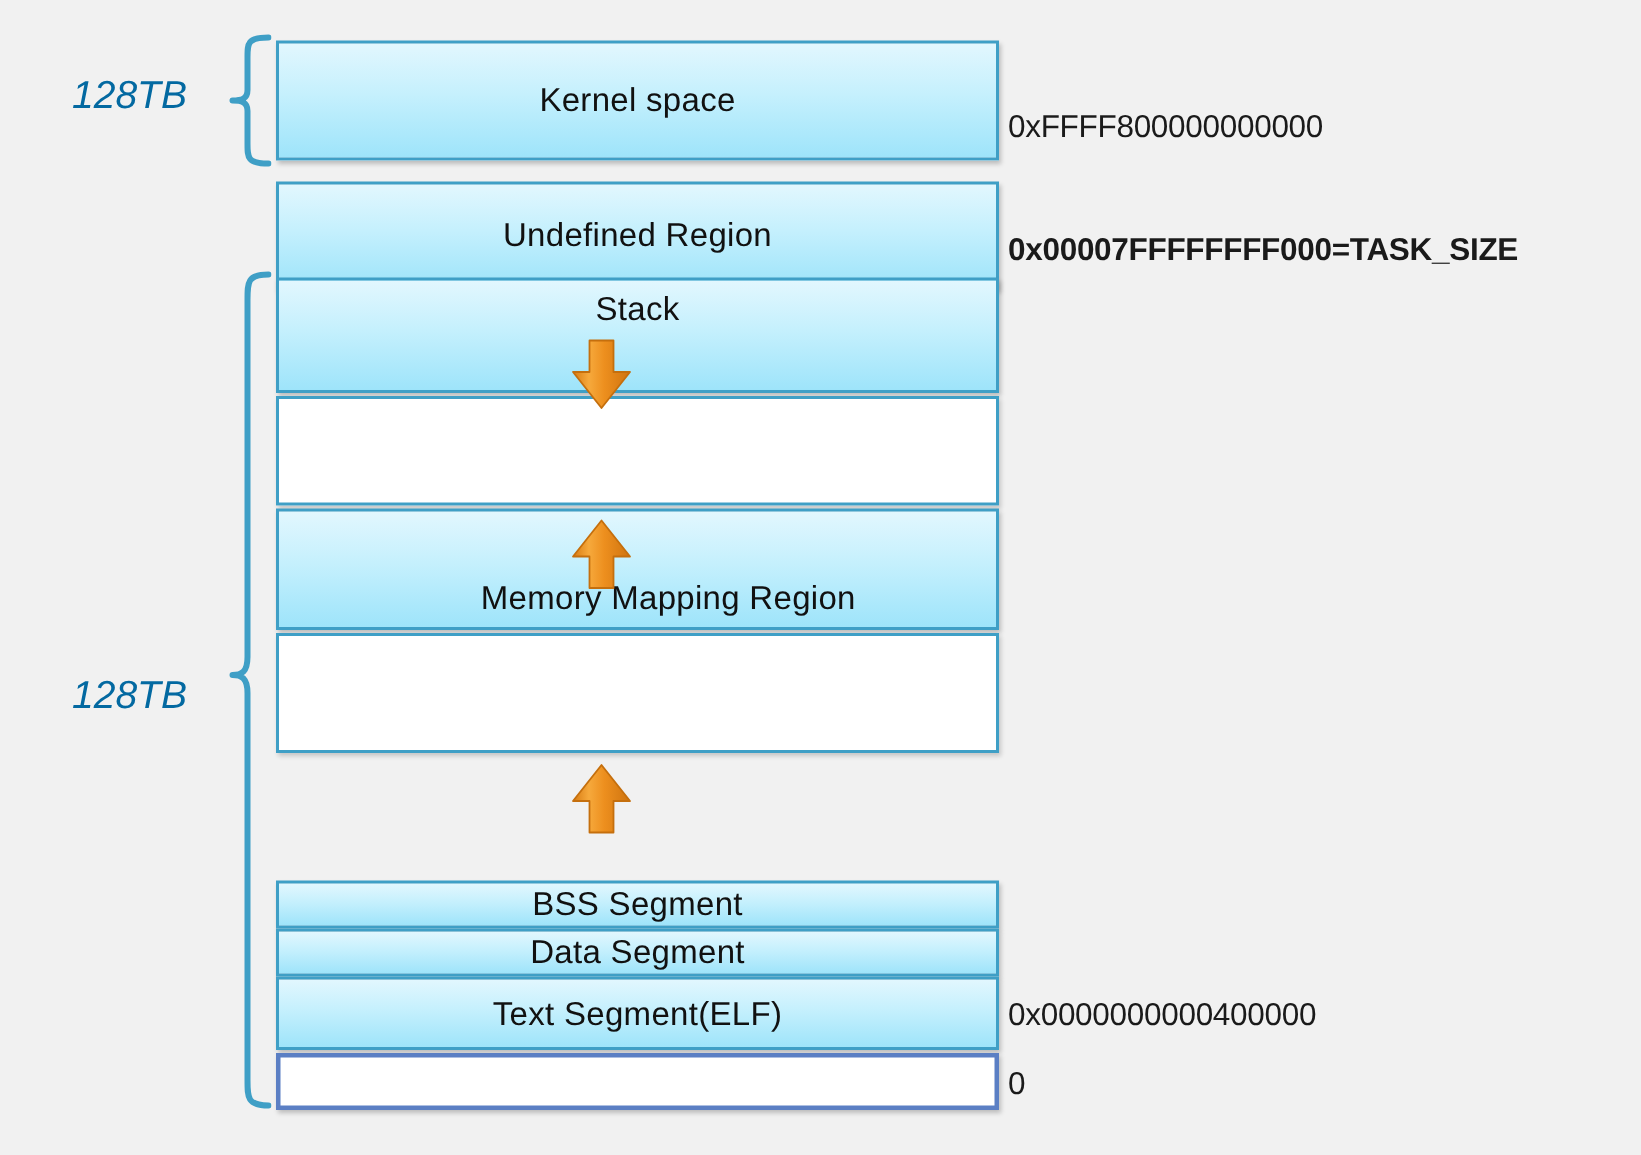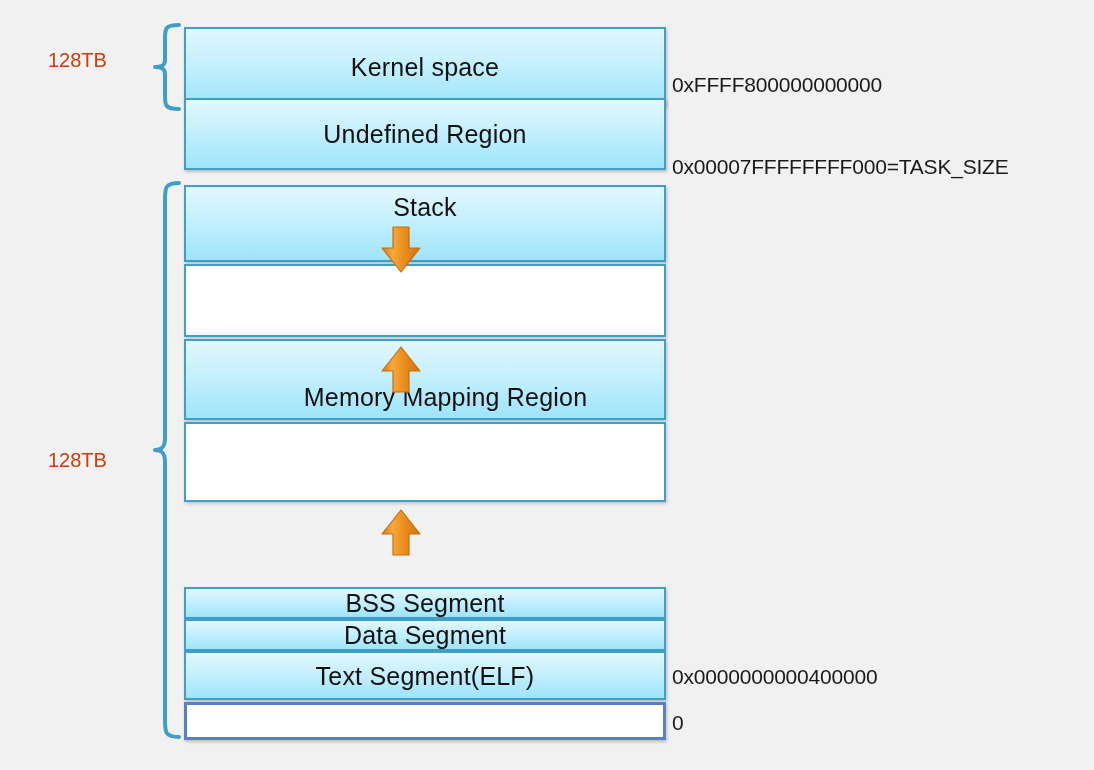--- a/index.html
+++ b/index.html
@@ -37,21 +37,21 @@
   }
   .block.empty {
     background: #ffffff;
     box-shadow: 1px 2px 3px rgba(0,0,0,0.18);
   }
   .block.zero-block {
     background: #ffffff;
     border: 3px solid #5b7fc4;
   }
   .block-label {
-    font-size: 25px;
+    font-size: 22px;
     color: #111111;
     letter-spacing: 0.2px;
     white-space: nowrap;
     line-height: 1;
   }
 
   
   .label-top   { position: absolute; top: 8px; left: 0; right: 0; text-align: center; }
   .label-bottom{ position: absolute; bottom: 8px; left: 0; right: 0; text-align: center; padding-left: 41px; }
   .label-mid   { position: absolute; top: 50%; transform: translateY(-50%); left: 0; right: 0; text-align: center; }
@@ -69,24 +69,25 @@
     font-size: 21px;
     color: #1a1a1a;
     white-space: nowrap;
     line-height: 1;
     letter-spacing: -0.2px;
   }
 
   
   .brace-label {
     position: absolute;
-    font-size: 20px;
-    color: #c2410c;
+    font-size: 26px;
+    color: #0369a1;
     white-space: nowrap;
     line-height: 1;
+    font-style: italic;
   }
   .brace {
     position: absolute;
   }
 </style>
 </head>
 <body>
 
 <div id="diagram">
 
@@ -101,21 +102,21 @@
   <div class="brace" style="left:113px; top:180px; width:68px; height:560px;">
     <svg width="68" height="560" viewBox="0 0 68 560">
       <path d="M66 3 C 52 3, 52 8, 52 20 L52 258 C52 268, 48 270, 42 270 C48 270, 52 272, 52 282 L52 540 C52 552, 52 557, 66 557" fill="none" stroke="#3f9fc6" stroke-width="4" stroke-linecap="round" stroke-linejoin="round"></path>
     </svg>
   </div>
 
   <div class="block" style="top:27px; height:80px;">
     <span class="block-label label-mid">Kernel space</span>
   </div>
 
-  <div class="block" style="top:98px; height:72px;">
+  <div class="block" style="top:121px; height:72px;">
     <span class="block-label label-mid">Undefined Region</span>
   </div>
 
   <div class="block" style="top:185px; height:77px;padding-left:44px;">
     <span class="block-label label-top">Stack</span>
   </div>
 
   <div class="block empty" style="top:264px; height:73px;"></div>
 
   <div class="block" style="top:339px; height:81px;">
@@ -176,20 +177,20 @@
           <stop offset="55%" stop-color="#ed8f1e"></stop>
           <stop offset="100%" stop-color="#cf7410"></stop>
         </linearGradient>
       </defs>
       <path d="M21 2 L40 26 L29 26 L29 47 L13 47 L13 26 L2 26 Z" fill="url(#gradUp2)" stroke="#c56f0d" stroke-width="1.2" stroke-linejoin="round"></path>
     </svg>
   </div>
 
   <div class="addr" style="left:672px; top:74px;">0xFFFF800000000000</div>
 
-  <div class="addr" style="left:672px; top:156px;">0x00007FFFFFFFF000=TASK_SIZE</div>
+  <div class="addr" style="left:672px; top:156px;font-weight:bold;">0x00007FFFFFFFF000=TASK_SIZE</div>
 
 
   <div class="addr" style="left:672px; top:666px;">0x0000000000400000</div>
 
   <div class="addr" style="left:672px; top:712px;">0</div>
 
 </div>
 
 </body></html>

